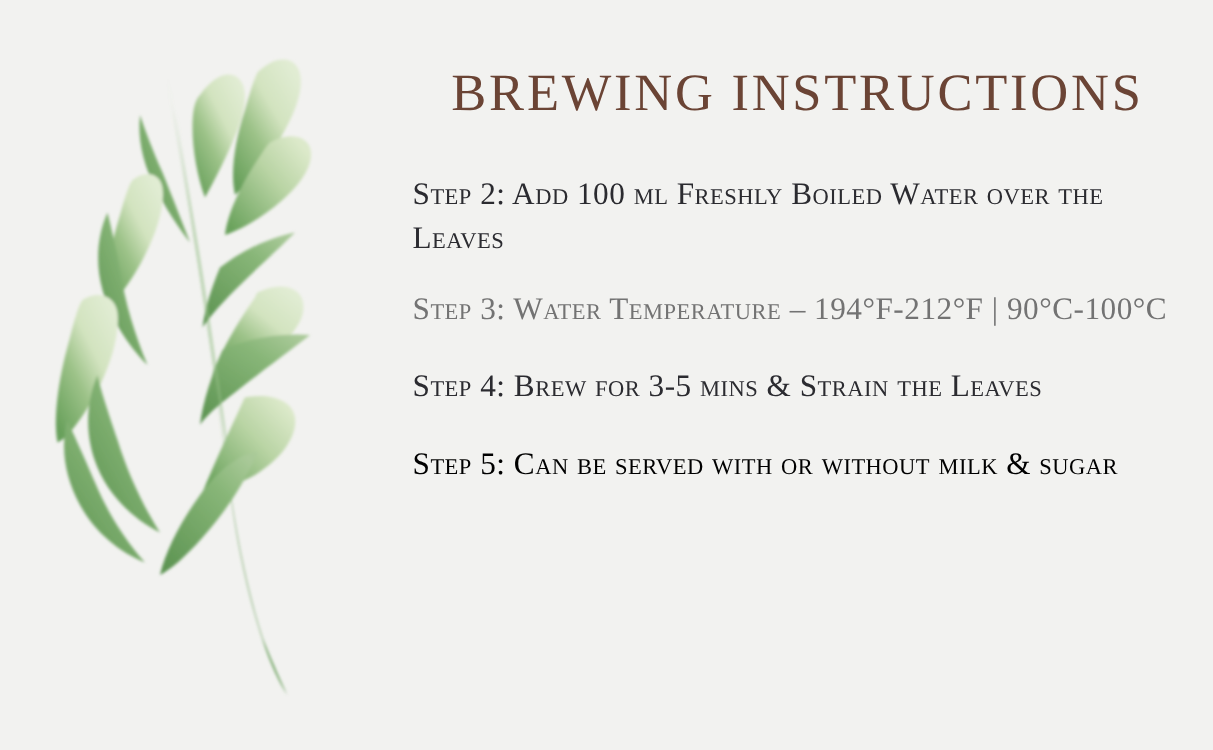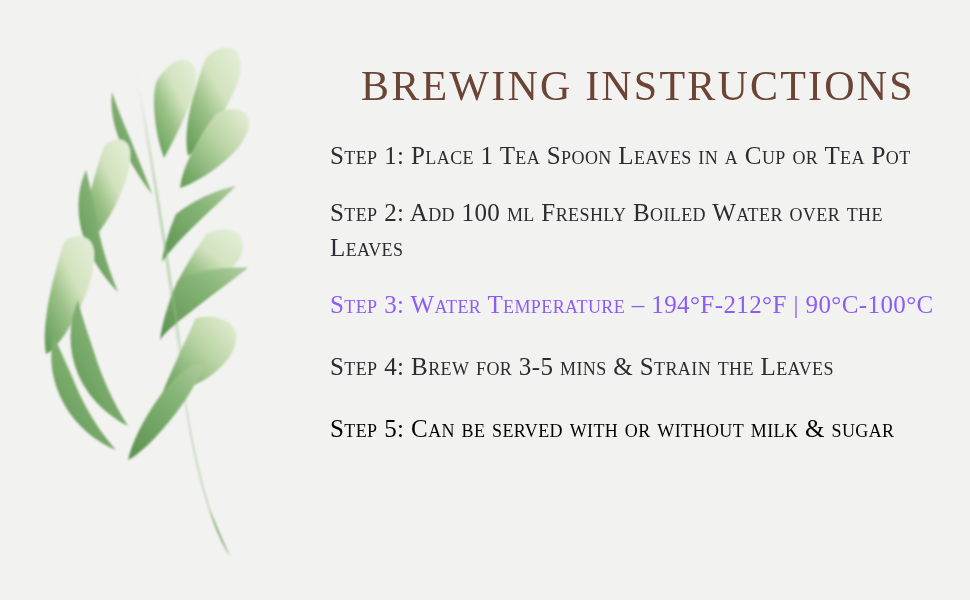--- a/index.html
+++ b/index.html
@@ -180,24 +180,23 @@
                  C102 424, 114 400, 130 378 C146 356, 164 344, 176 344 Z" fill="url(#lgDark)"></path>
 
         <path d="M110 70 C118 122, 126 176, 134 228 C142 282, 150 334, 158 382
                  C152 334, 144 280, 136 226 C128 172, 118 118, 110 70 Z" fill="#96c086" opacity="0.55"></path>
       </g>
     </svg>
   </div>
 
   <div id="content">
 
-    <div id="title" style="color: rgb(107, 68, 53); margin-top: 11px;">BREWING INSTRUCTIONS</div>
+    <div id="title" style="color: rgb(107, 68, 53);">BREWING INSTRUCTIONS</div>
 
     <div id="steps">
-      <div class="step wrap" style="color: rgb(43, 43, 48);">Step 1: Place 1 Tea Spoon Leaves in a Cup or Tea Pot</div>
       <div class="step wrap" style="color: rgb(43, 43, 48);">Step 2: Add 100 ml Freshly Boiled Water over the Leaves</div>
-      <div class="step" style="color: #8b5cf6;">Step 3: Water Temperature – 194°F-212°F | 90°C-100°C</div>
+      <div class="step" style="color: #737373;">Step 3: Water Temperature – 194°F-212°F | 90°C-100°C</div>
       <div class="step" style="color: rgb(43, 43, 48);">Step 4: Brew for 3-5 mins &amp; Strain the Leaves</div>
       <div class="step wrap" style="color: #000000;">Step 5: Can be served with or without milk &amp; sugar</div>
     </div>
 
   </div>
 </div>
 
 </body></html>

